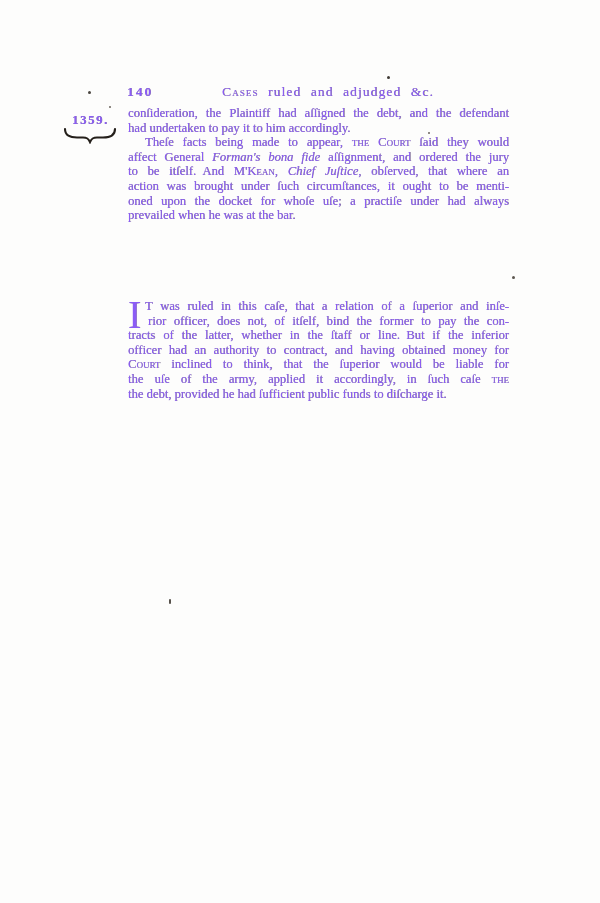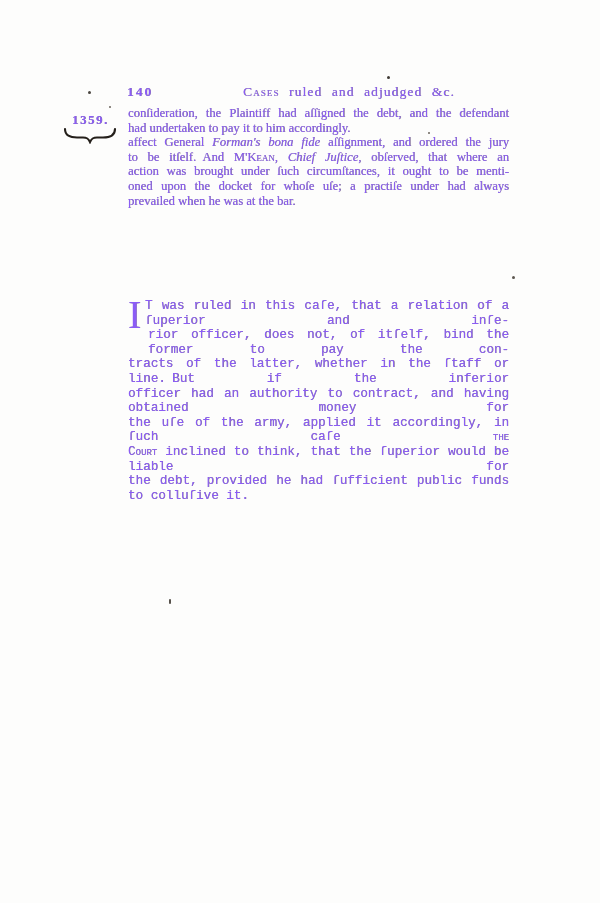--- a/index.html
+++ b/index.html
@@ -10,40 +10,40 @@
     font-family:"Liberation Serif","DejaVu Serif",serif;
   }
   .ink{ text-shadow:0.3px 0 0 rgba(36,31,26,0.55); }
 
   
   .pageno{
     position:absolute;left:127px;top:84px;
     font-size:13.5px;letter-spacing:2px;font-weight:bold;
   }
   .runhead{
-    position:absolute;left:243px;top:84px;
+    position:absolute;left:222px;top:84px;
     font-size:13.5px;letter-spacing:1.1px;word-spacing:5px;white-space:nowrap;
   }
   .sc{ font-variant:small-caps; }
   .it{ font-style:italic; }
 
   
   .year{
     position:absolute;left:72px;top:112px;
     font-size:13px;letter-spacing:1.5px;font-weight:bold;
   }
   .brace{ position:absolute;left:62px;top:127px; }
 
   
   .col{
     position:absolute;left:128px;width:381px;
     font-size:12.6px;line-height:14.6px;
   }
   .col1{ top:106px; }
-  .col3{ top:299px;font-family:Liberation Mono, monospace; }
+  .col3{ top:299px; }
   .ln{
     text-align:justify;text-align-last:justify;text-justify:inter-word;
     white-space:normal;
   }
   .ln.last{ text-align-last:left; }
   .ln.ind{ text-indent:17px; }
   .ln.dc1{ padding-left:17px; }
   .ln.dc2{ padding-left:20px; }
 
   
@@ -81,32 +81,33 @@
   <div class="year">1359.</div>
   <div class="brace">
     <svg width="56" height="17" viewBox="0 0 56 17">
       <path d="M3,2 C3,8.5 8,10.5 15,10.5 L21,10.5 C25,10.5 26.5,11.5 28,15 C29.5,11.5 31,10.5 35,10.5 L41,10.5 C48,10.5 53,8.5 53,2" fill="none" stroke="#241f1a" stroke-width="2.1" stroke-linecap="round"></path>
     </svg>
   </div>
 
   <div class="col col1">
     <div class="ln"><span>conſideration, the Plaintiff had aſſigned the debt, and the defendant</span></div>
     <div class="ln last"><span>had undertaken to pay it to him accordingly.</span></div>
+    <div class="ln ind"><span>Theſe facts being made to appear, </span><span class="sc">the Court</span><span> ſaid they would</span></div>
     <div class="ln"><span>affect General </span><span class="it">Forman's bona fide</span><span> aſſignment, and ordered the jury</span></div>
     <div class="ln"><span>to be itſelf. And </span><span class="sc">M'Kean</span><span>, </span><span class="it">Chief Juſtice</span><span>, obſerved, that where an</span></div>
     <div class="ln"><span>action was brought under ſuch circumſtances, it ought to be menti-</span></div>
     <div class="ln"><span>oned upon the docket for whoſe uſe; a practiſe under had always</span></div>
     <div class="ln last"><span>prevailed when he was at the bar.</span></div>
   </div>
 
 
   <div class="dropcap">I</div>
   <div class="col col3">
     <div class="ln dc1"><span>T was ruled in this caſe, that a relation of a ſuperior and inſe-</span></div>
     <div class="ln dc2"><span>rior officer, does not, of itſelf, bind the former to pay the con-</span></div>
     <div class="ln"><span>tracts of the latter, whether in the ſtaff or line. But if the inferior</span></div>
     <div class="ln"><span>officer had an authority to contract, and having obtained money for</span></div>
+    <div class="ln"><span class="sc">Court</span><span> inclined to think, that the ſuperior would be liable for</span></div>
     <div class="ln"><span>the uſe of the army, applied it accordingly, in ſuch caſe </span><span class="sc">the</span></div>
-    <div class="ln"><span class="sc">Court</span><span> inclined to think, that the ſuperior would be liable for</span></div>
-    <div class="ln last"><span>the debt, provided he had ſufficient public funds to colluſive it.</span></div>
+    <div class="ln last"><span>the debt, provided he had ſufficient public funds to diſcharge it.</span></div>
   </div>
 
 </div>
 
 </body></html>

